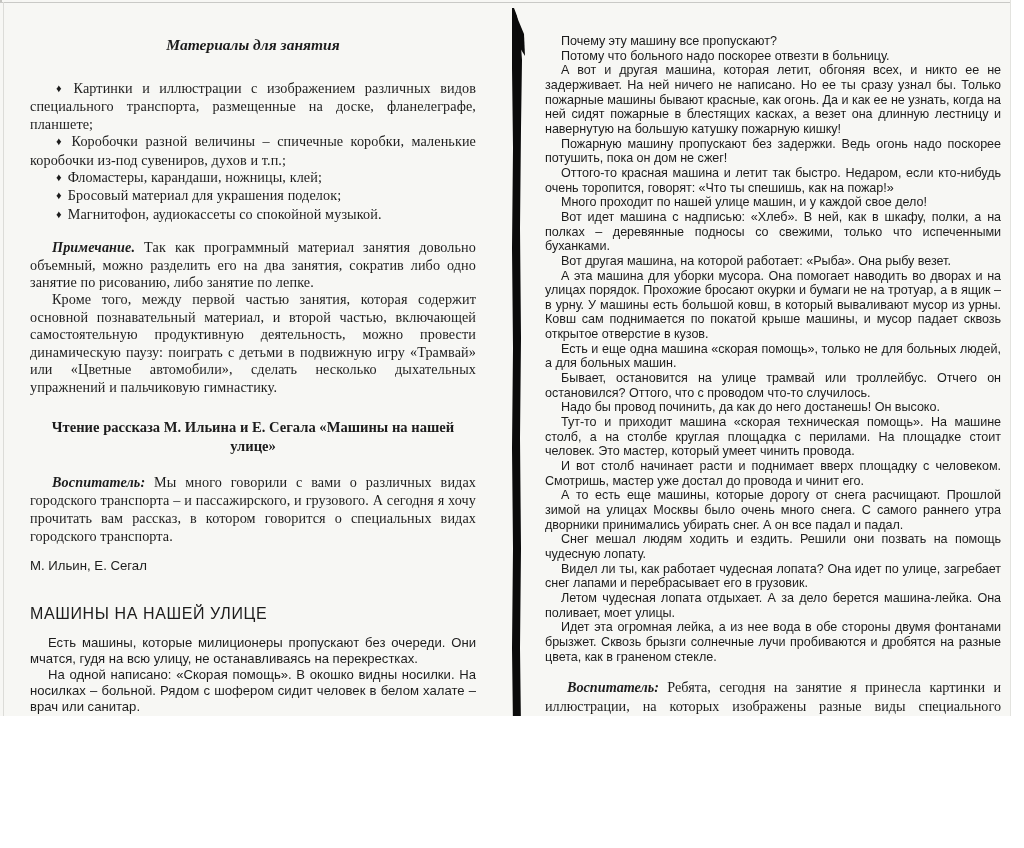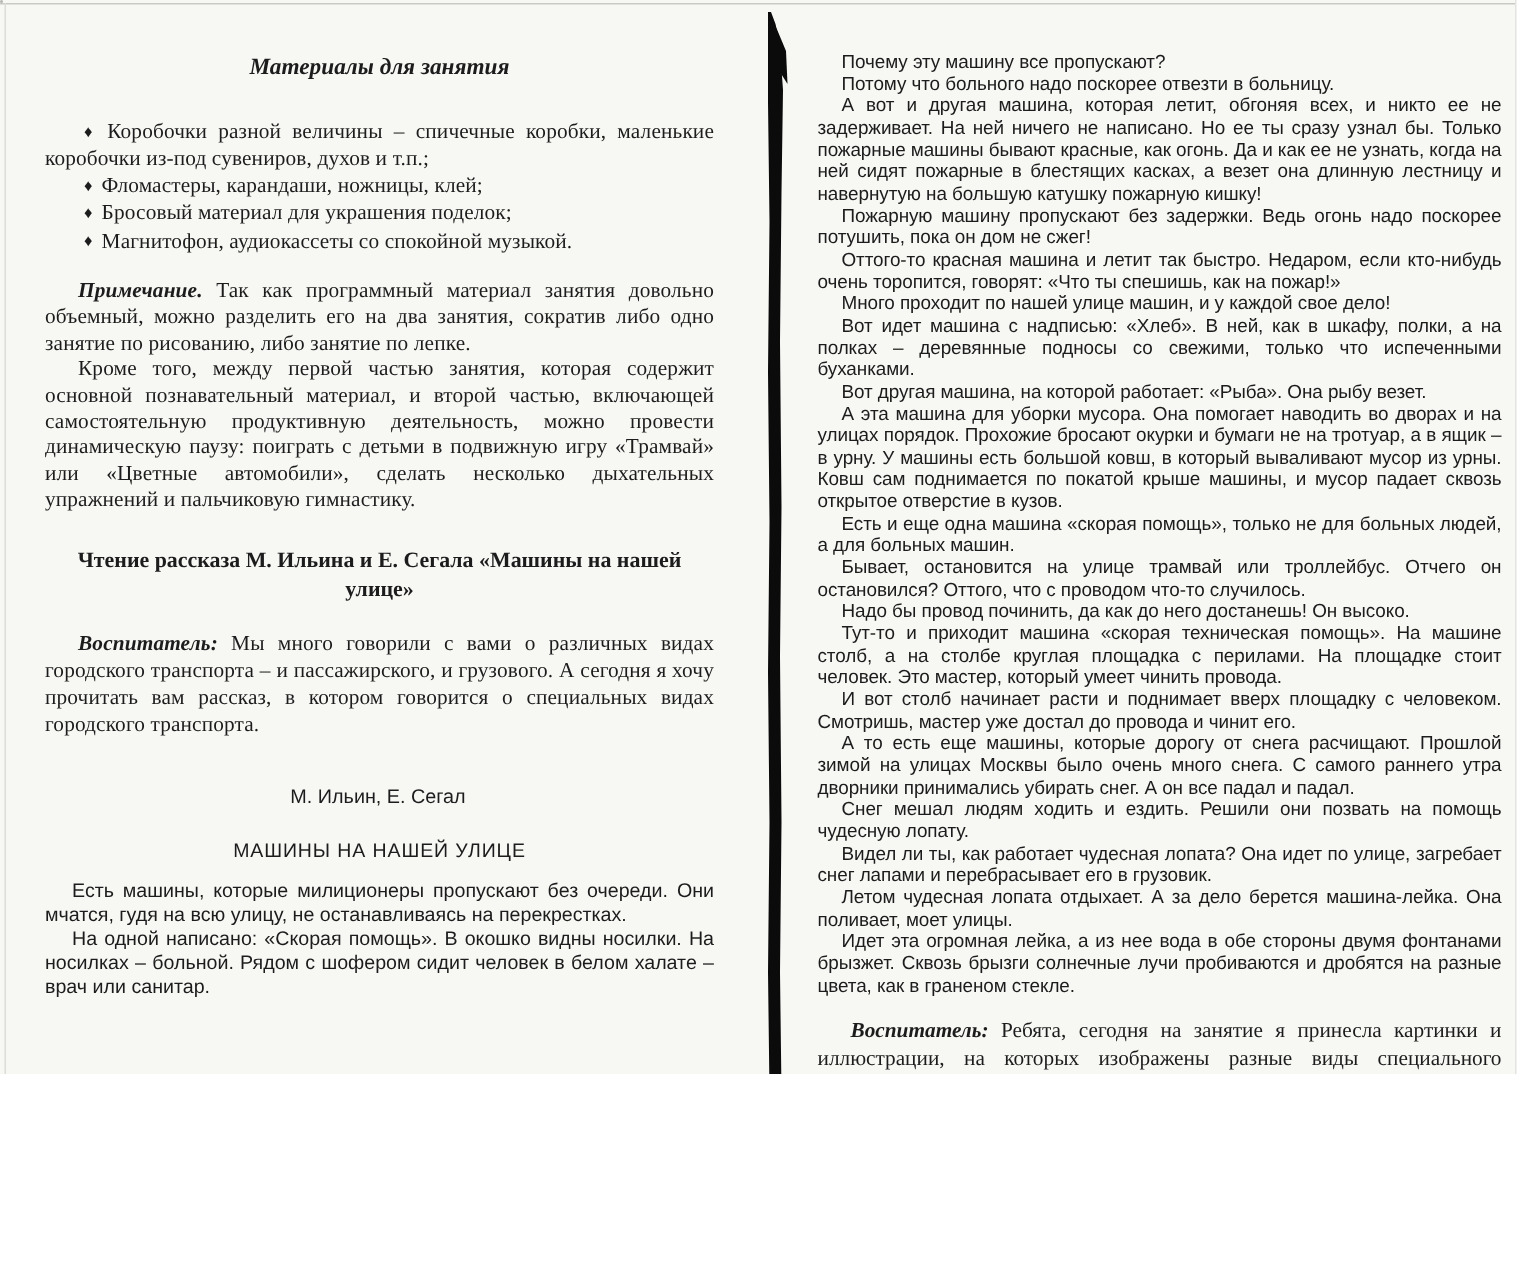--- a/index.html
+++ b/index.html
@@ -33,26 +33,26 @@
     margin:0 0 26px 0;text-align:center;font-size:15.5px;font-weight:bold;font-style:italic;
   }
   .note{margin-top:15px;}
   .lesson-head{
     margin:30px 0 0 0;text-align:center;font-size:16px;font-weight:bold;
     font-family:"Liberation Sans",sans-serif;
   }
   .part-head{margin-top:22px;text-align:center;font-weight:bold;font-size:14.6px;line-height:19.5px;}
   .teacher{margin-top:16px;line-height:18px;}
   .authors{
-    margin-top:31px;text-align:center;font-family:"Liberation Sans",sans-serif;
+    margin-top:13px;text-align:left;font-family:"Liberation Sans",sans-serif;
     font-size:13.2px;padding-right:2px;
   }
   .story-title{
-    margin-top:21px;margin-bottom:12px;text-align:center;
-    font-family:"Liberation Sans",sans-serif;font-size:13px;letter-spacing:0.6px;
+    margin-top:32px;margin-bottom:12px;
+    font-family:"Liberation Sans",sans-serif;font-size:16px;letter-spacing:0.6px;
   }
   .story{
     font-family:"Liberation Sans",sans-serif;font-size:13.1px;line-height:16px;
     text-align:justify;text-indent:18px;
   }
 
   
   .rstory{
     font-family:"Liberation Sans",sans-serif;font-size:12.6px;line-height:14.65px;
     text-align:justify;text-indent:16px;letter-spacing:-0.05px;
@@ -80,20 +80,21 @@
   <div class="specks"></div>
 
   <svg class="spine" width="26" height="784" viewBox="0 0 26 784" aria-hidden="true">
     <polygon fill="#0b0b0b" points="8,0 10,0 13,8 16,24 18,52 17,120 16,220 17,330 16,430 17,540 16,640 17,720 16,764 13,778 10,778 9,720 8,640 9,540 8,440 9,340 8,240 9,140 8,60"></polygon>
     <polygon fill="#0b0b0b" points="10,2 20,26 21,48 16,40 12,18"></polygon>
   </svg>
 
   <div class="page page-left">
     <h2 class="mat-head">Материалы для занятия</h2>
 
+    <p class="lserif bullet"><span class="blt">♦</span><span>Картинки и иллюстрации с изображением различных видов специального транспорта, размещенные на доске, фланелеграфе, планшете;</span></p>
     <p class="lserif bullet"><span class="blt">♦</span><span>Коробочки разной величины – спичечные коробки, маленькие коробочки из-под сувениров, духов и т.п.;</span></p>
     <p class="lserif bullet"><span class="blt">♦</span><span>Фломастеры, карандаши, ножницы, клей;</span></p>
     <p class="lserif bullet"><span class="blt">♦</span><span>Бросовый материал для украшения поделок;</span></p>
     <p class="lserif bullet"><span class="blt">♦</span><span>Магнитофон, аудиокассеты со спокойной музыкой.</span></p>
 
     <p class="lserif note"><b class="bi">Примечание.</b><span> Так как программный материал занятия довольно объемный, можно разделить его на два занятия, сократив либо одно занятие по рисованию, либо занятие по лепке.</span></p>
     <p class="lserif">Кроме того, между первой частью занятия, которая содержит основной познавательный материал, и второй частью, включающей самостоятельную продуктивную деятельность, можно провести динамическую паузу: поиграть с детьми в подвижную игру «Трамвай» или «Цветные автомобили», сделать несколько дыхательных упражнений и пальчиковую гимнастику.</p>
 
 
     <div class="part-head">

